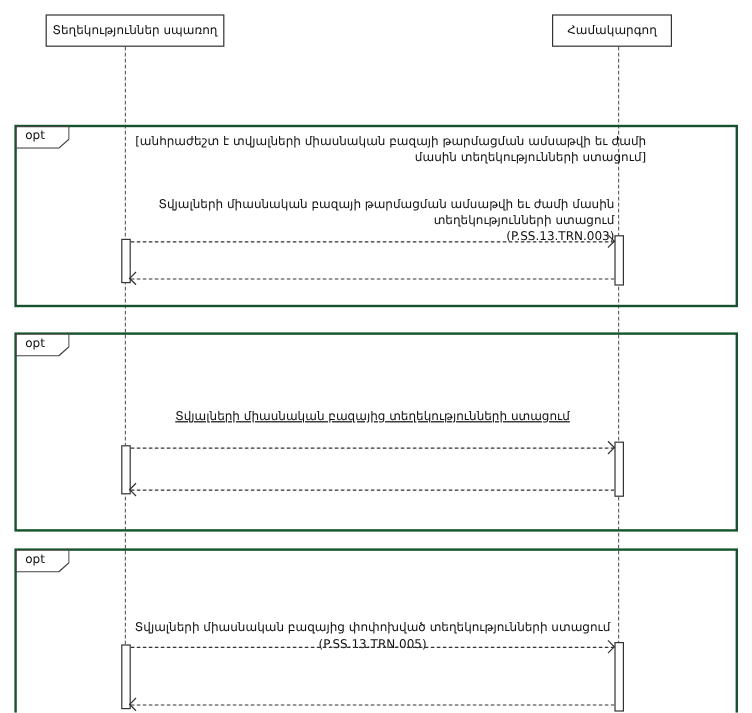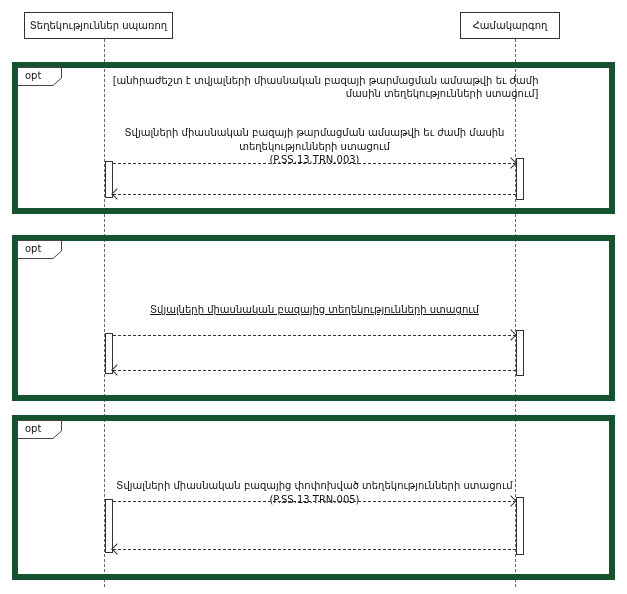--- a/index.html
+++ b/index.html
@@ -25,23 +25,24 @@
     z-index: 3;
   }
   .lifeline {
     position: absolute;
     width: 0;
     border-left: 1px dashed #666;
     z-index: 1;
   }
   .fragment {
     position: absolute;
-    border: 6px solid #14532d;
+    border: 2px solid #14532d;
     box-sizing: border-box;
     z-index: 2;
+    margin-top: 42px;
   }
   .opt-pent { position: absolute; top: -1px; left: -1px; z-index: 1; }
   .opt-text {
     position: absolute; top: 2px; left: 7px;
     font-size: 10px; z-index: 2;
   }
   .guard {
     position: absolute;
     left: 50%;
     transform: translateX(-50%);
@@ -87,34 +88,34 @@
   .chev-left  { transform: rotate(135deg); left: 95px; }
 </style>
 </head>
 <body>
 
 <div class="page">
 
   <div class="lifeline" style="left:104px; top:39px; height:548px;"></div>
   <div class="lifeline" style="left:515px; top:39px; height:548px;"></div>
 
-  <div class="box" style="left:24px; top:12px; width:149px; height:27px;">
+  <div class="box" style="left:38px; top:12px; width:149px; height:27px;">
     <span>Տեղեկություններ սպառող</span>
   </div>
   <div class="box" style="left:460px; top:12px; width:100px; height:27px;">
     <span>Համակարգող</span>
   </div>
 
   <div class="fragment" style="left:12px; top:62px; width:603px; height:152px;">
     <svg class="opt-pent" width="45" height="19" viewBox="0 0 45 19">
       <path d="M0.5 0.5 H44.5 V11 L36 18.5 H0.5 Z" fill="#ffffff" stroke="#444" stroke-width="1"></path>
     </svg>
     <span class="opt-text">opt</span>
     <div class="guard" style="top:6px;">[անհրաժեշտ է տվյալների միասնական բազայի թարմացման ամսաթվի եւ ժամի մասին տեղեկությունների ստացում]</div>
-    <div class="msg" style="top:58px;">
+    <div class="msg" style="top:58px;text-align:right;">
       <span class="msgline">Տվյալների միասնական բազայի թարմացման ամսաթվի եւ ժամի մասին տեղեկությունների ստացում</span>
       <span class="msgline">(P.SS.13.TRN.003)</span>
     </div>
     <div class="activation act-left" style="top:93px; height:37px;"></div>
     <div class="activation act-right" style="top:90px; height:42px;"></div>
     <div class="dashline" style="top:95px;"></div>
     <span class="chev chev-right" style="top:91px;"></span>
     <div class="dashline" style="top:126px;"></div>
     <span class="chev chev-left" style="top:122px;"></span>
   </div>

